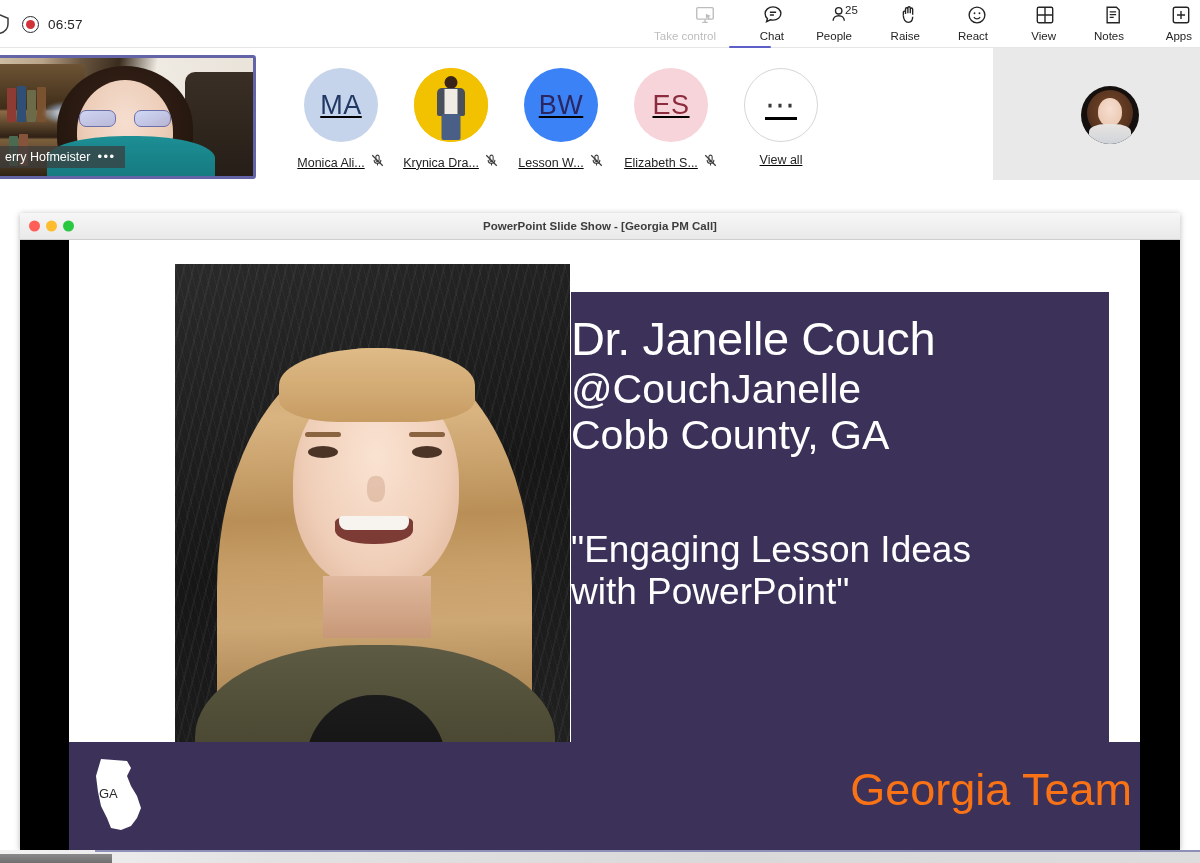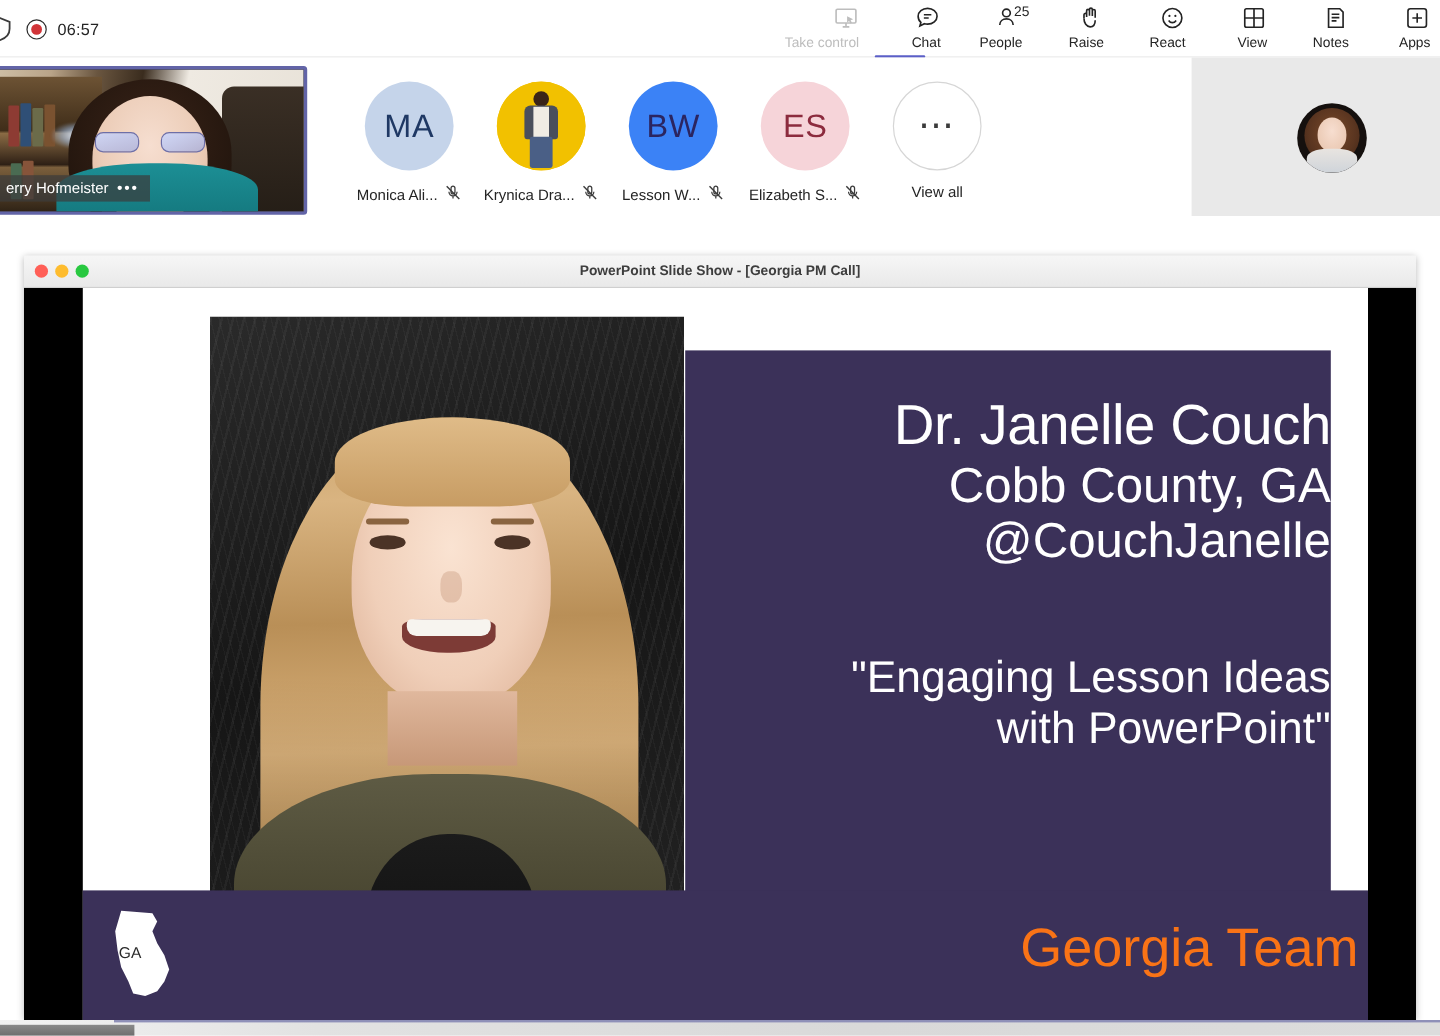--- a/index.html
+++ b/index.html
@@ -120,21 +120,21 @@
     display: flex; align-items: flex-end; gap: 7px; white-space: nowrap;
   }
   .selfname .dots { letter-spacing: 1.5px; font-size: 13px; }
 
   .plist {
     position: absolute; left: 286px; top: 0; height: 139px;
     display: flex; align-items: flex-start;
   }
   .pcell {
     width: 110px; padding-top: 20px;
-    display: flex; flex-direction: column; align-items: center; cursor: pointer;
+    display: flex; flex-direction: column; align-items: center; cursor: pointer; text-decoration: underline;
   }
   .pav {
     width: 74px; height: 74px; border-radius: 50%;
     display: flex; align-items: center; justify-content: center;
     font-size: 27px; letter-spacing: .5px; overflow: hidden; position: relative;
   }
   .pav.viewall { border: 1.3px solid #d6d6d6; background: #fff; }
   .viewall-dots { font-size: 30px; color: #3b3b3b; letter-spacing: 2px; line-height: 10px; }
   .pbottom { display: flex; align-items: center; gap: 5px; margin-top: 11px; }
   .pname { font-size: 12.5px; color: #242424; white-space: nowrap; }
@@ -255,22 +255,22 @@
   }
   .ph-top {
     position: absolute; left: 130px; bottom: 0; width: 142px; height: 150px;
     background: linear-gradient(180deg,#1b1b1b 0%,#0d0d0d 100%);
     border-radius: 48% 48% 0 0;
   }
 
   .textpanel {
     position: absolute; left: 502px; top: 52px; width: 538px; height: 478px;
     background: #3b3159;
-    display: flex; flex-direction: column; align-items: flex-end;
-    padding-top: 35px;
+    display: flex; flex-direction: column; align-items: flex-start;
+    padding-top: 20px;
   }
   .tp-line { color: #ffffff; font-weight: normal; text-align: center; line-height: 1.14; }
   .tp-name { font-size: 47px; letter-spacing: -.4px; }
   .tp-handle { font-size: 41px; }
   .tp-loc { font-size: 41px; }
   .tp-quote1 { font-size: 37px; margin-top: 70px; }
   .tp-quote2 { font-size: 37px; }
 
   .footer {
     position: absolute; left: 0; bottom: 0; width: 1071px; height: 108px;
@@ -558,22 +558,22 @@
         <div class="ph-nose"></div>
         <div class="ph-smile"></div>
         <div class="ph-teeth"></div>
         <div class="ph-neck"></div>
         <div class="ph-jacket"></div>
         <div class="ph-top"></div>
       </div>
 
       <div class="textpanel">
         <div class="tp-line tp-name">Dr. Janelle Couch</div>
+        <div class="tp-line tp-handle">@CouchJanelle</div>
         <div class="tp-line tp-loc">Cobb County, GA</div>
-        <div class="tp-line tp-handle">@CouchJanelle</div>
         <div class="tp-line tp-quote1">"Engaging Lesson Ideas</div>
         <div class="tp-line tp-quote2">with PowerPoint"</div>
       </div>
 
       <div class="footer">
         <div class="ga-icon">
           <svg width="62" height="78" viewBox="0 0 62 78">
             <path d="M14 3 L40 5 L44 12 L40 20 L44 30 L50 40 L54 52 L50 62 L44 70 L34 74 L24 72 L20 62 L14 50 L11 36 L9 20 Z" fill="#ffffff"></path>
           </svg>
         </div>

